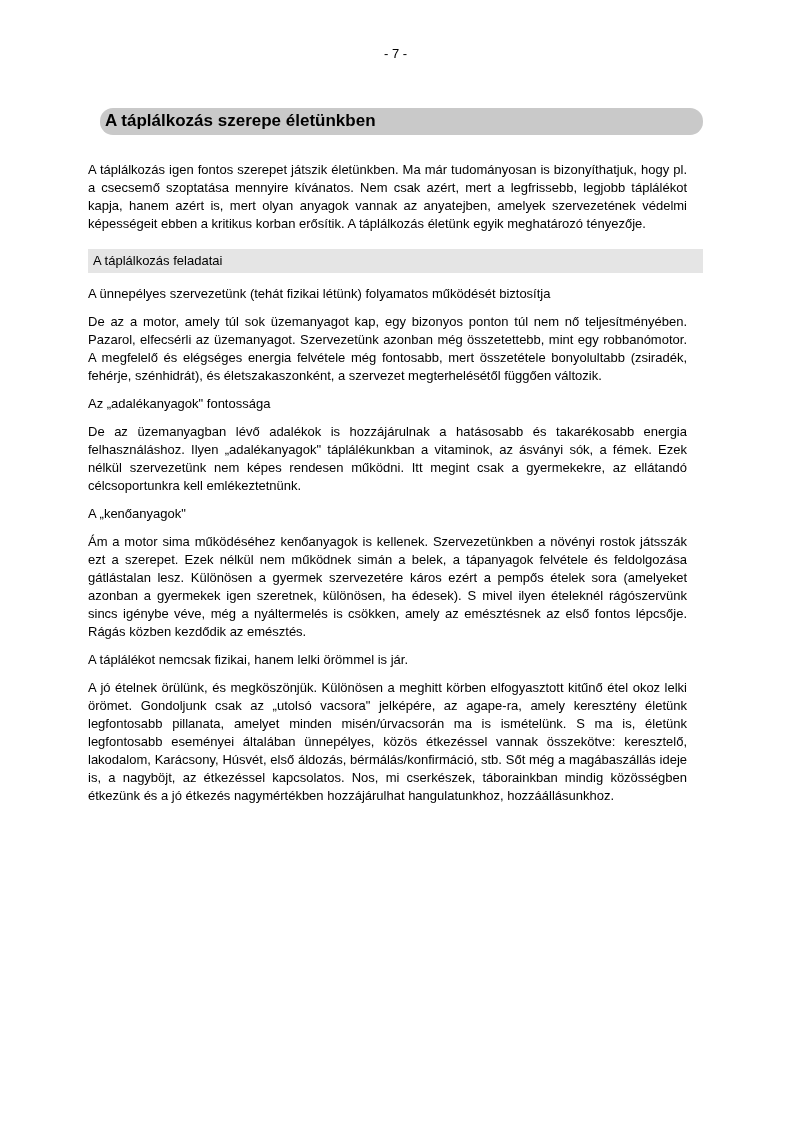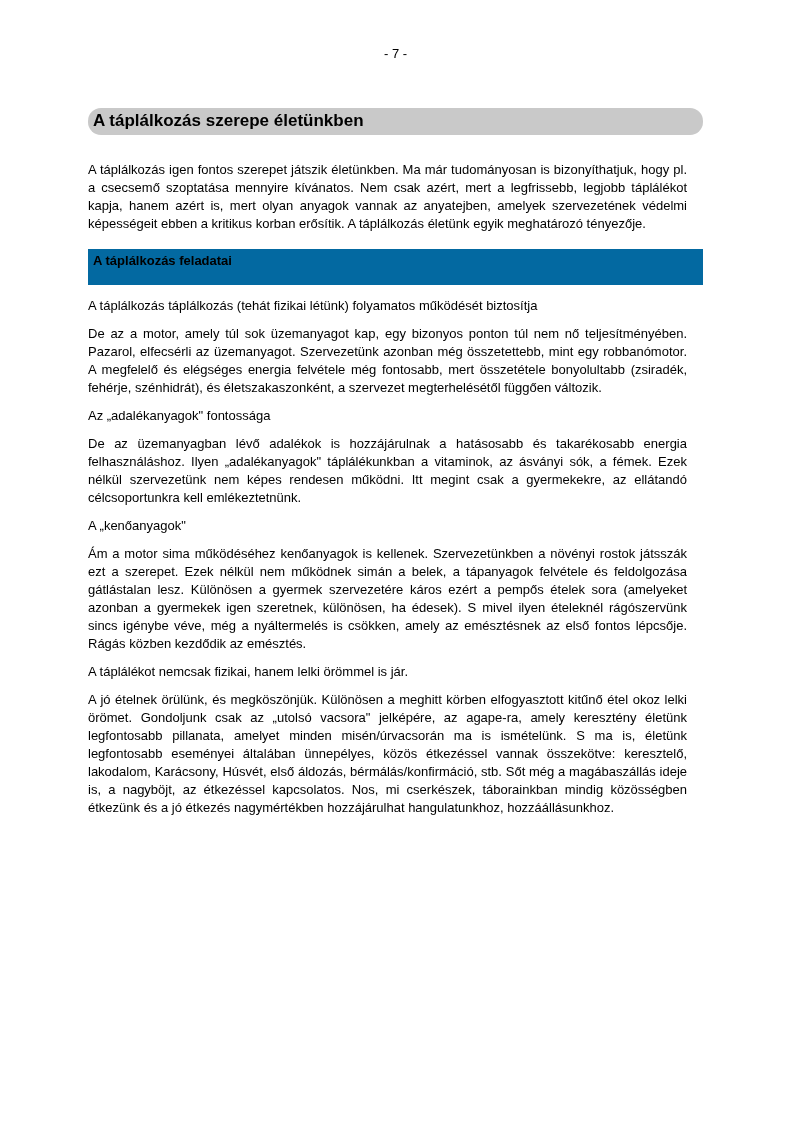--- a/index.html
+++ b/index.html
@@ -24,29 +24,29 @@
     font-size: 13px;
     line-height: 16px;
     margin: 0 0 0 0;
   }
   .doc-title-bar {
     background: #c9c9c9;
     font-size: 17px;
     font-weight: bold;
     line-height: 20px;
     padding: 3px 5px 4px 5px;
-    margin: 46px 0 26px 0;
+    margin: 46px 0 26px 12px;
     border-radius: 13px;
   }
   .section-heading-bar {
-    background: #0369a1;
+    background: #e5e5e5;
     font-size: 13px;
-    font-weight: bold;
+    font-weight: normal;
     line-height: 17px;
-    padding: 3px 5px 16px 5px;
+    padding: 3px 5px 4px 5px;
     margin: 16px 0 12px 0;
   }
   p.body-text {
     font-size: 13px;
     line-height: 18px;
     text-align: justify;
     margin: 0 16px 10px 0;
   }
   p.body-text.single {
     text-align: left;
@@ -58,21 +58,21 @@
 <div class="page">
 
   <div class="page-number">- 7 -</div>
 
   <div class="doc-title-bar">A táplálkozás szerepe életünkben</div>
 
   <p class="body-text">A táplálkozás igen fontos szerepet játszik életünkben. Ma már tudományosan is bizonyíthatjuk, hogy pl. a csecsemő szoptatása mennyire kívánatos. Nem csak azért, mert a legfrissebb, legjobb táplálékot kapja, hanem azért is, mert olyan anyagok vannak az anyatejben, amelyek szervezetének védelmi képességeit ebben a kritikus korban erősítik. A táplálkozás életünk egyik meghatározó tényezője.</p>
 
   <div class="section-heading-bar">A táplálkozás feladatai</div>
 
-  <p class="body-text single">A táplálkozás táplálkozás (tehát fizikai létünk) folyamatos működését biztosítja</p>
+  <p class="body-text single">A ünnepélyes szervezetünk (tehát fizikai létünk) folyamatos működését biztosítja</p>
 
 
   <p class="body-text">De az a motor, amely túl sok üzemanyagot kap, egy bizonyos ponton túl nem nő teljesítményében. Pazarol, elfecsérli az üzemanyagot. Szervezetünk azonban még összetettebb, mint egy robbanómotor. A megfelelő és elégséges energia felvétele még fontosabb, mert összetétele bonyolultabb (zsiradék, fehérje, szénhidrát), és életszakaszonként, a szervezet megterhelésétől függően változik.</p>
 
 
   <p class="body-text single">Az „adalékanyagok" fontossága</p>
 
   <p class="body-text">De az üzemanyagban lévő adalékok is hozzájárulnak a hatásosabb és takarékosabb energia felhasználáshoz. Ilyen „adalékanyagok" táplálékunkban a vitaminok, az ásványi sók, a fémek. Ezek nélkül szervezetünk nem képes rendesen működni. Itt megint csak a gyermekekre, az ellátandó célcsoportunkra kell emlékeztetnünk.</p>
 
   <p class="body-text single">A „kenőanyagok"</p>

